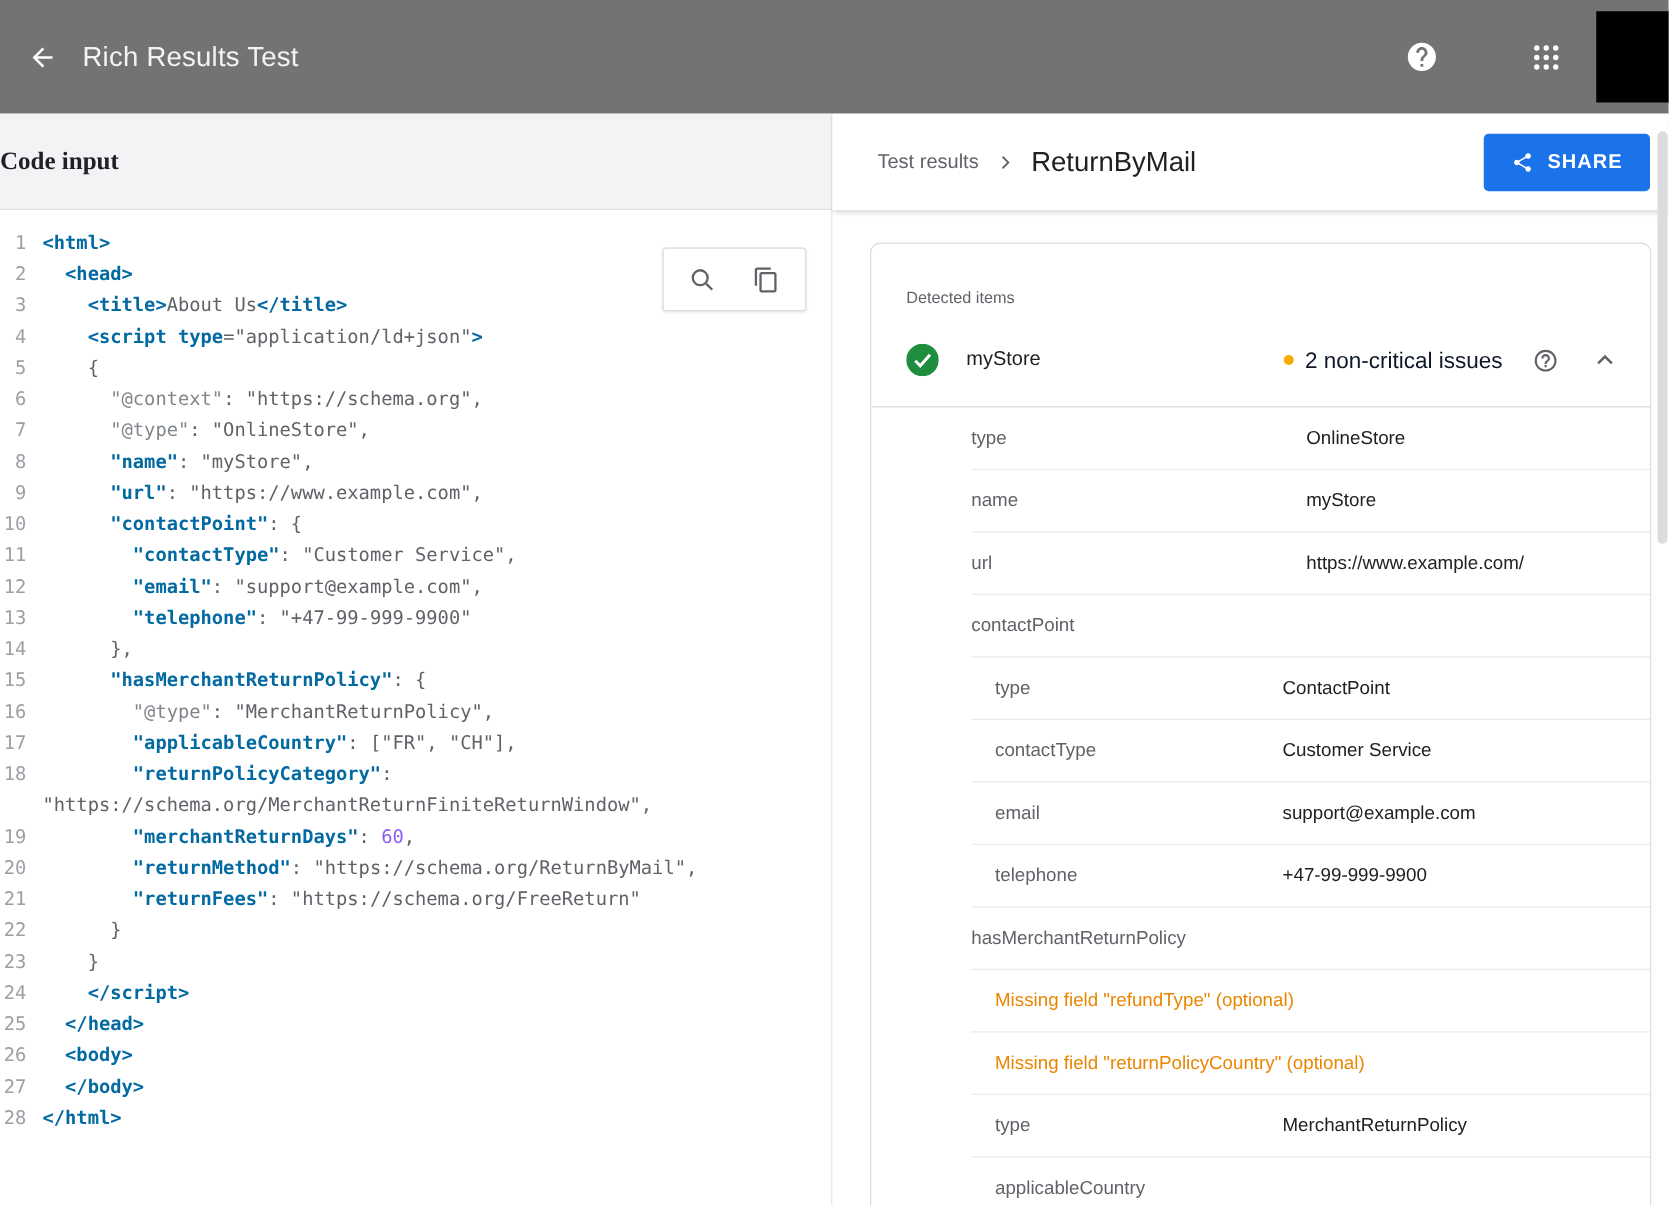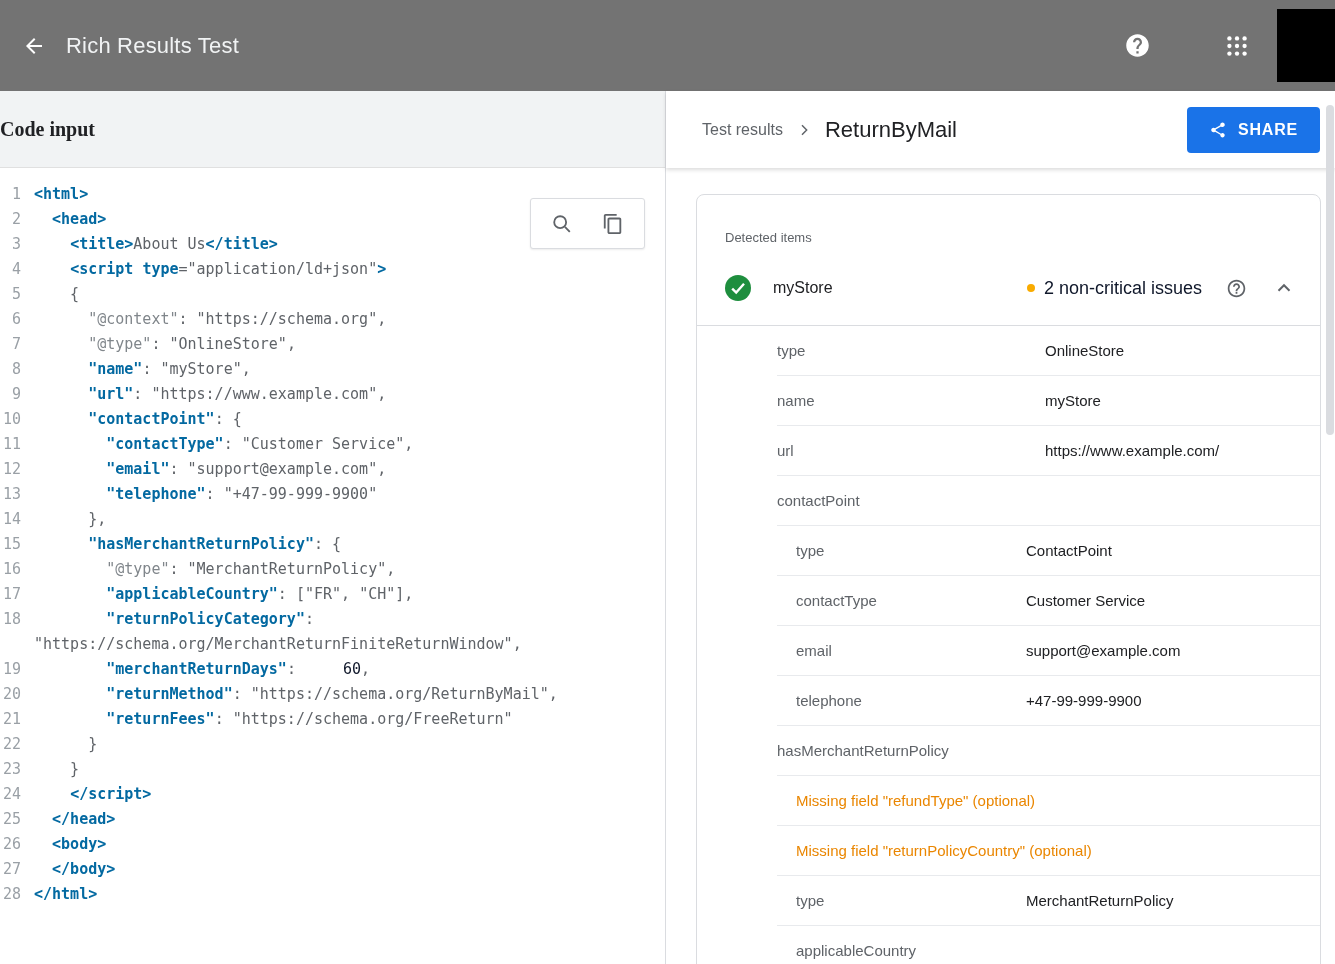--- a/index.html
+++ b/index.html
@@ -26,21 +26,21 @@
   .code-header { height:77px; background:#f1f3f4; border-bottom:1px solid #e0e0e0; display:flex; align-items:center; flex:none;font-family:Liberation Serif, serif; }
   .code-header-title { font-size:20px; font-weight:700; color:#202124; }
   .code-area { position:relative; flex:1; padding-top:14px; overflow:hidden; background:#fff; }
   .code-line { display:flex; height:25px; line-height:25px; font-family:"DejaVu Sans Mono", monospace; font-size:15px; }
   .ln { flex:none; width:34px; text-align:right; padding-right:13px; color:#9aa0a6; }
   .code-text { white-space:pre; }
   .tk-t, .tk-k { font-weight:bold; color:#0369a1; }
   .tk-s { color:#5f6368; }
   .tk-a { color:#80868b; }
   .tk-p { color:#5f6368; }
-  .tk-n { color:#0f172a;margin-left:38px; }
+  .tk-n { color:#8b5cf6; }
   .code-tools { position:absolute; top:30px; right:20px; width:115px; height:51px;
     background:#fff; border:1px solid #dadce0; border-radius:3px;
     display:flex; align-items:center; justify-content:space-evenly; box-shadow:0 1px 2px rgba(0,0,0,.08); }
   .code-tools .icon-btn { width:40px; height:40px; }
   .hscroll { height:9px; background:#f1f3f4; position:relative; flex:none; }
   .hscroll-thumb { position:absolute; left:0; top:1px; height:7px; width:400px; background:#d9d9d9; border-radius:4px; }
 
   
   .results-header { height:77px; flex:none; background:#fff; display:flex; align-items:center;
     padding:0 15px 0 36px; box-shadow:0 2px 4px rgba(0,0,0,.14); position:relative; z-index:2; }

